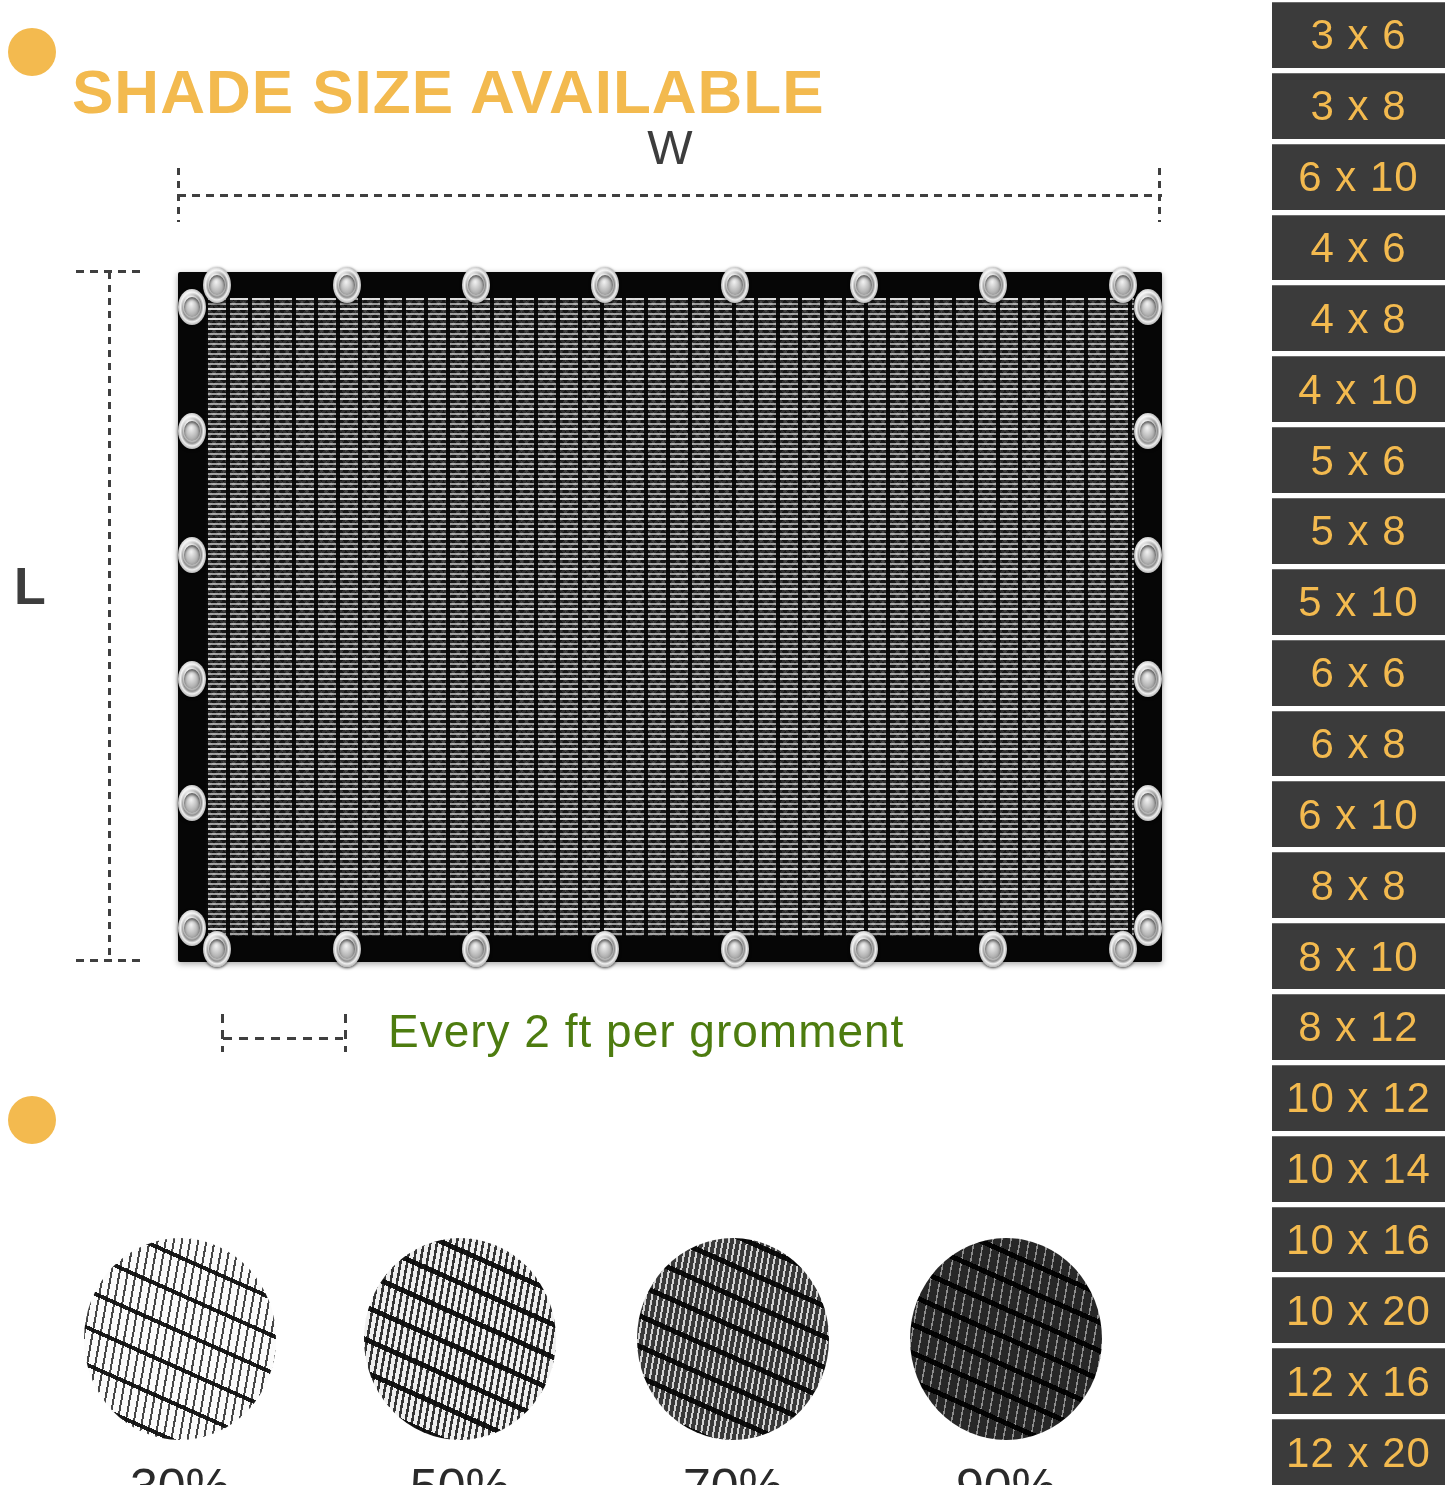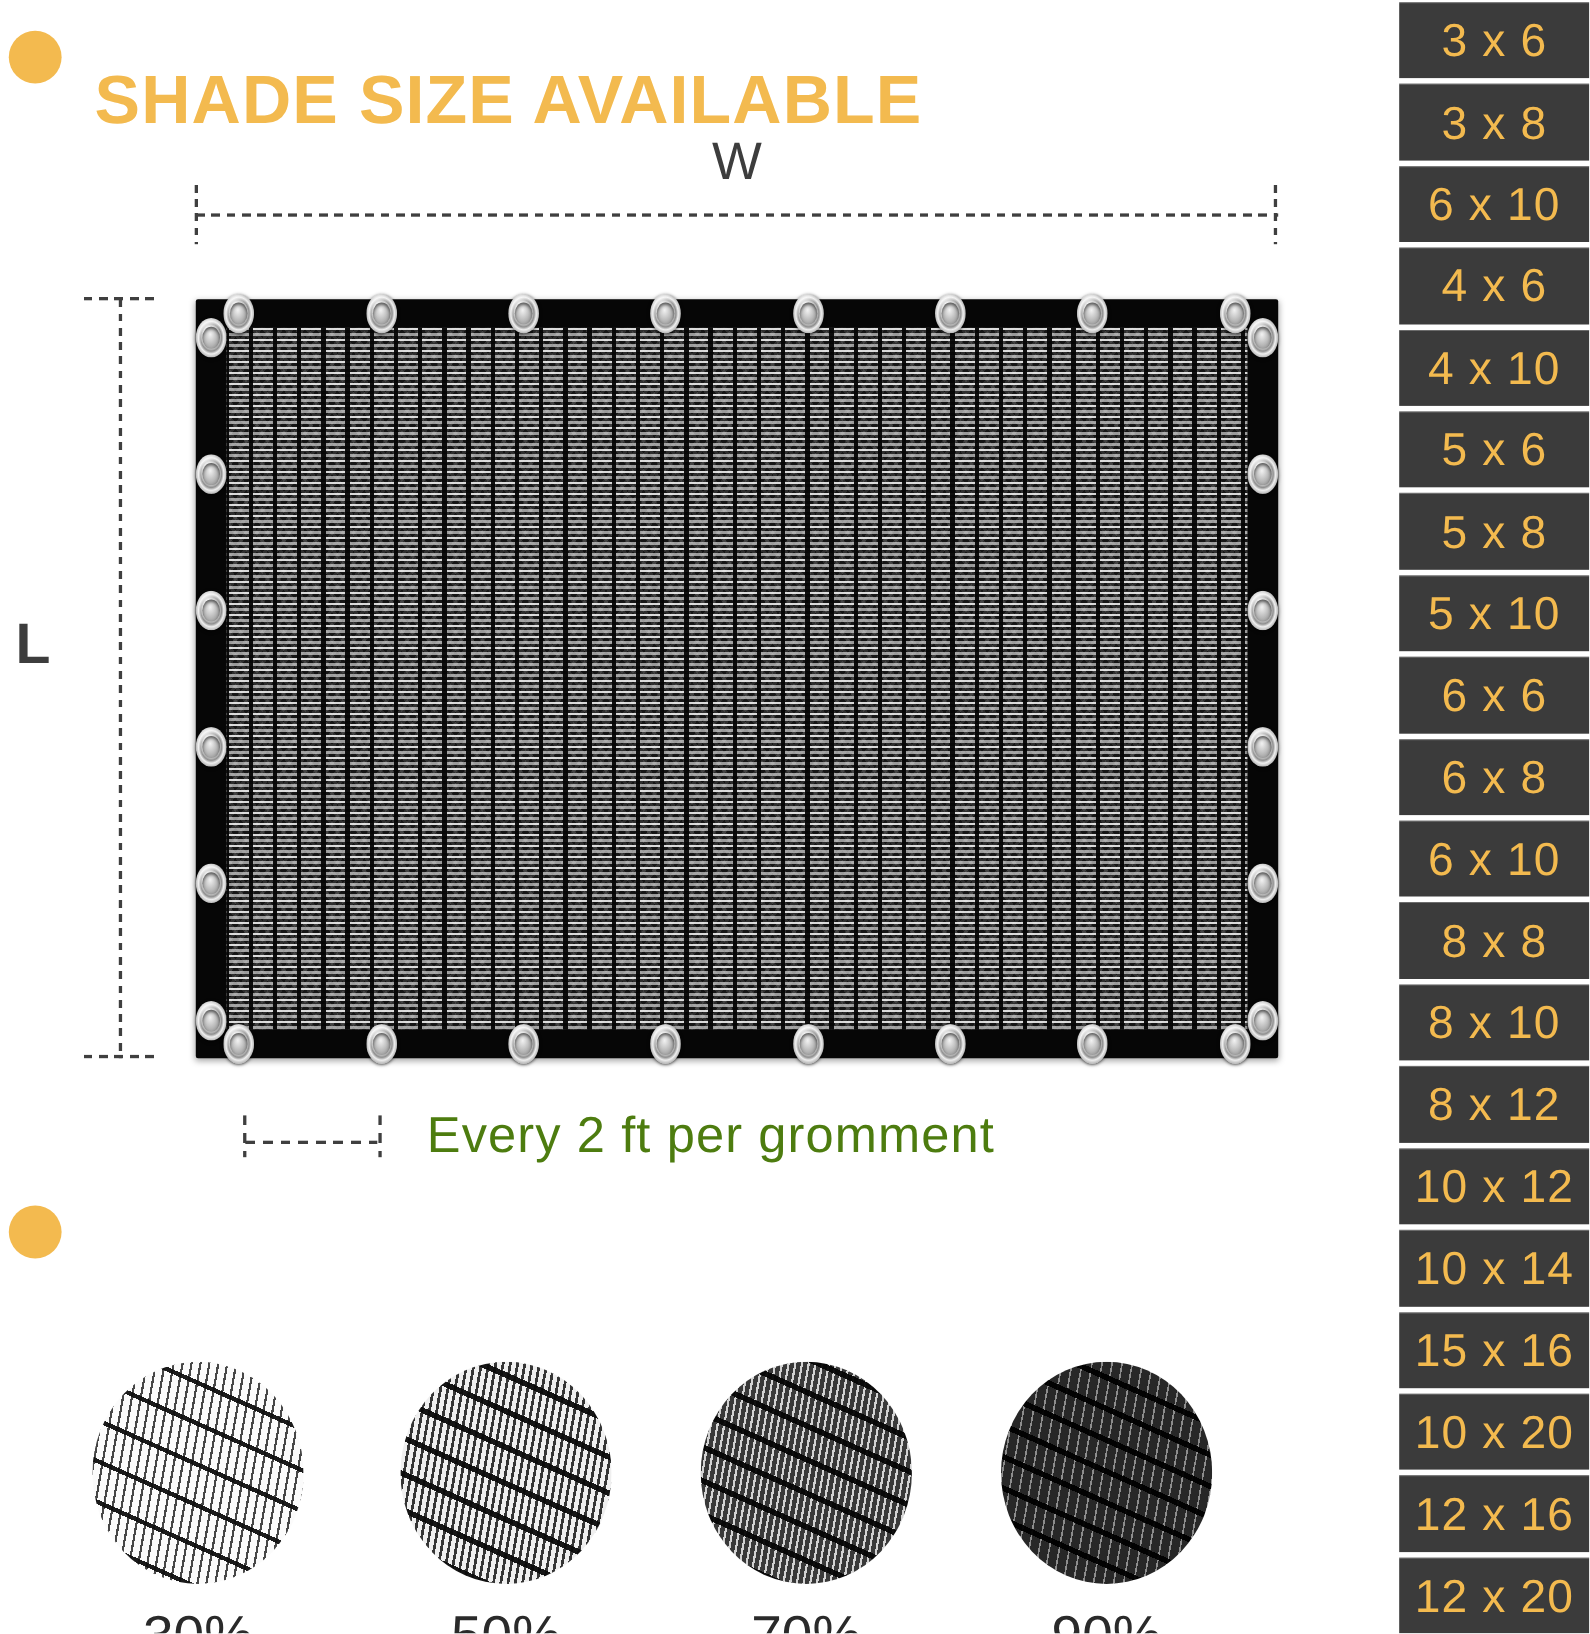--- a/index.html
+++ b/index.html
@@ -5,21 +5,21 @@
   html,body{margin:0;padding:0;background:#ffffff;}
   .page{
     position:relative;width:1445px;height:1485px;background:#ffffff;overflow:hidden;
     font-family:"Liberation Sans", sans-serif;
   }
   
   .bullet{position:absolute;width:48px;height:48px;border-radius:50%;background:var(--accent,#F3BA4F);}
   .bullet-1{left:8px;top:28px;}
   .bullet-2{left:8px;top:1096px;}
   .section-title{position:absolute;color:var(--accent,#F3BA4F);font-weight:700;white-space:nowrap;}
-  .title-1{left:86px;top:14px;font-size:62px;letter-spacing:1px;}
+  .title-1{left:72px;top:14px;font-size:62px;letter-spacing:1px;}
   .title-2{left:82px;top:1076px;font-size:60px;letter-spacing:0.5px;}
   
   .dash-h{position:absolute;height:3px;background-image:repeating-linear-gradient(90deg,#3f3f3f 0 8px,transparent 8px 14px);}
   .dash-v{position:absolute;width:3px;background-image:repeating-linear-gradient(180deg,#3f3f3f 0 7px,transparent 7px 13px);}
   .w-label{position:absolute;left:178px;top:120px;width:984px;text-align:center;font-size:48px;color:#3d3d3d;}
   .w-line{left:178px;top:194px;width:984px;}
   .w-tick-l{left:177px;top:168px;height:54px;}
   .w-tick-r{left:1158px;top:168px;height:54px;}
   .l-label{position:absolute;left:14px;top:556px;font-size:52px;font-weight:700;color:#3d3d3d;}
   .l-line{left:108px;top:272px;height:690px;}
@@ -181,20 +181,23 @@
       <div class="size-box">
         <span>3 x 8</span>
       </div>
       <div class="size-box">
         <span>6 x 10</span>
       </div>
       <div class="size-box">
         <span>4 x 6</span>
       </div>
       <div class="size-box">
+        <span>4 x 8</span>
+      </div>
+      <div class="size-box">
         <span>4 x 10</span>
       </div>
       <div class="size-box">
         <span>5 x 6</span>
       </div>
       <div class="size-box">
         <span>5 x 8</span>
       </div>
       <div class="size-box">
         <span>5 x 10</span>
@@ -217,21 +220,21 @@
       <div class="size-box">
         <span>8 x 12</span>
       </div>
       <div class="size-box">
         <span>10 x 12</span>
       </div>
       <div class="size-box">
         <span>10 x 14</span>
       </div>
       <div class="size-box">
-        <span>15 x 16</span>
+        <span>10 x 16</span>
       </div>
       <div class="size-box">
         <span>10 x 20</span>
       </div>
       <div class="size-box">
         <span>12 x 16</span>
       </div>
       <div class="size-box">
         <span>12 x 20</span>
       </div>

